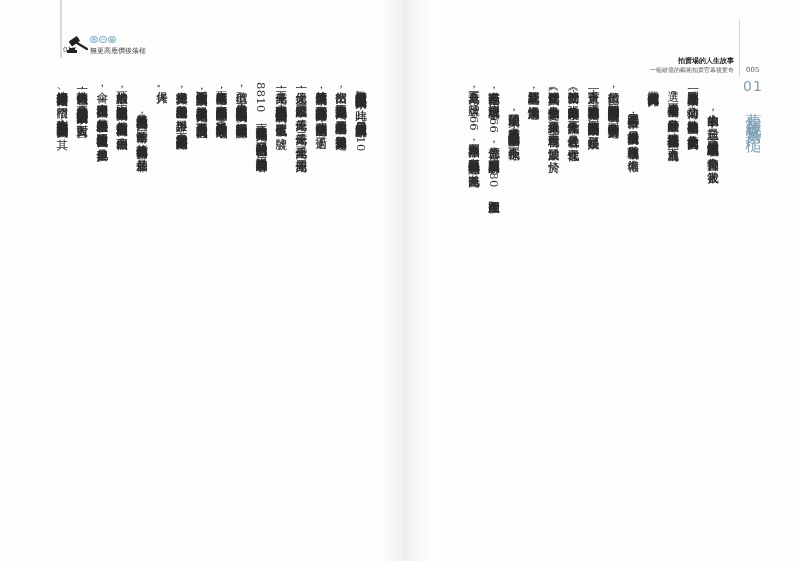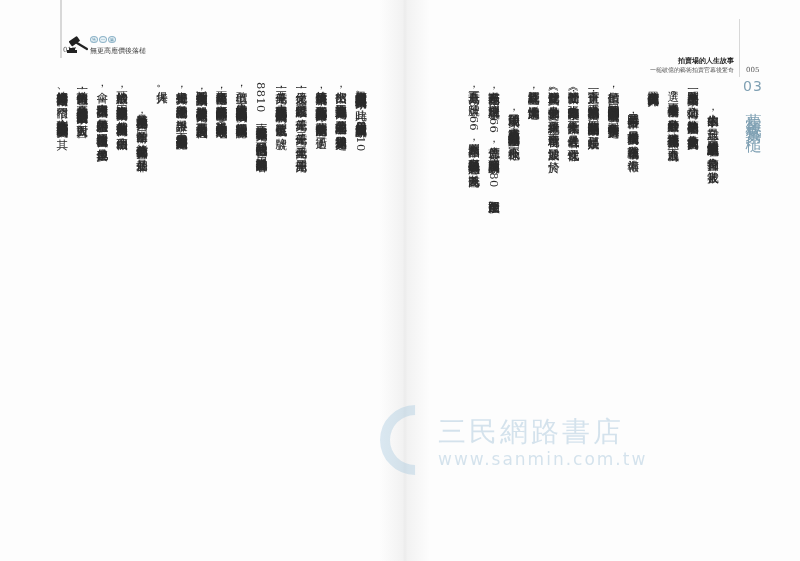--- a/index.html
+++ b/index.html
@@ -69,21 +69,21 @@
   </div>
 
   <div class="hdr-right">
     <div class="rule"></div>
     <span class="title">拍賣場的人生故事</span>
     <span class="subtitle">一槌破億的藝術拍賣官幕後驚奇</span>
     <span class="pnum">005</span>
   </div>
 
   <div class="chapter">
-    <div class="num">03</div>
+    <div class="num">01</div>
     <div class="ttl">夢想成真第一槌</div>
   </div>
 
   <div class="col-block col-right">
     <p class="indent">人生的故事中，最難忘、最值得回憶的應該是第一次的經驗吧！身為一位拍賣官，我常被人</p>
     <p>問及第一次上台是什麼場景？心情如何？第一次執槌的拍品是什麼？為什麼會成為拍賣官的人</p>
     <p>選？真正登場前做了什麼準備？有什麼神妙的機緣，讓我持續在拍賣場上發光發熱，進而成為台</p>
     <p>灣眾多拍賣高價紀錄的保持人？</p>
     <p class="indent">時間是二〇二三年十二月二十五日，場景是在拍賣會的現場。我站在台上環視全場，準備報</p>
     <p>出起拍價，同時我也感受到買家們的眼神從八方射過來緊盯著我。在帝圖藝術秋季拍賣會「國之</p>
@@ -108,18 +108,13 @@
     <p>仕女圖》不僅讓買家們瘋狂，加計服務費後成交價二億三千萬元，更是創下了台灣最高的近現代</p>
     <p>書畫拍賣紀錄，印證大千神品摩登既出，誰與爭鋒，而我也成為台灣拍賣張大千作品最高價紀錄</p>
     <p>保持人。</p>
     <p class="indent">這是我第九十八場主槌的拍賣會，回首十餘年前，能成為一位藝術品拍賣官，是基於一個非</p>
     <p>常巧妙的機緣，因緣際會在競爭激烈的拍賣場上，竟然有一個站到拍賣台上的機會，藉由這個機</p>
     <p>會，一次次所累積的拍賣歷程，都是難得的人生體驗，這個體驗不僅僅是我自己，也是其他參與</p>
     <p>拍賣會的每一個角色，甚至是這些拍賣品們所共同形構出來的拍賣場人生故事，對一般人而言，</p>
     <p>總覺得拍賣會好像是門檻很高、門很窄，能進到拍賣會應該都是有錢人才能進行的交易模式，其</p>
   </div>
 
-  <div class="watermark">
-    <div class="wm-arc"></div>
-    <div class="wm-cn">三民網路書店</div>
-    <div class="wm-url">www.sanmin.com.tw</div>
-  </div>
 </div>
 
 </body></html>

